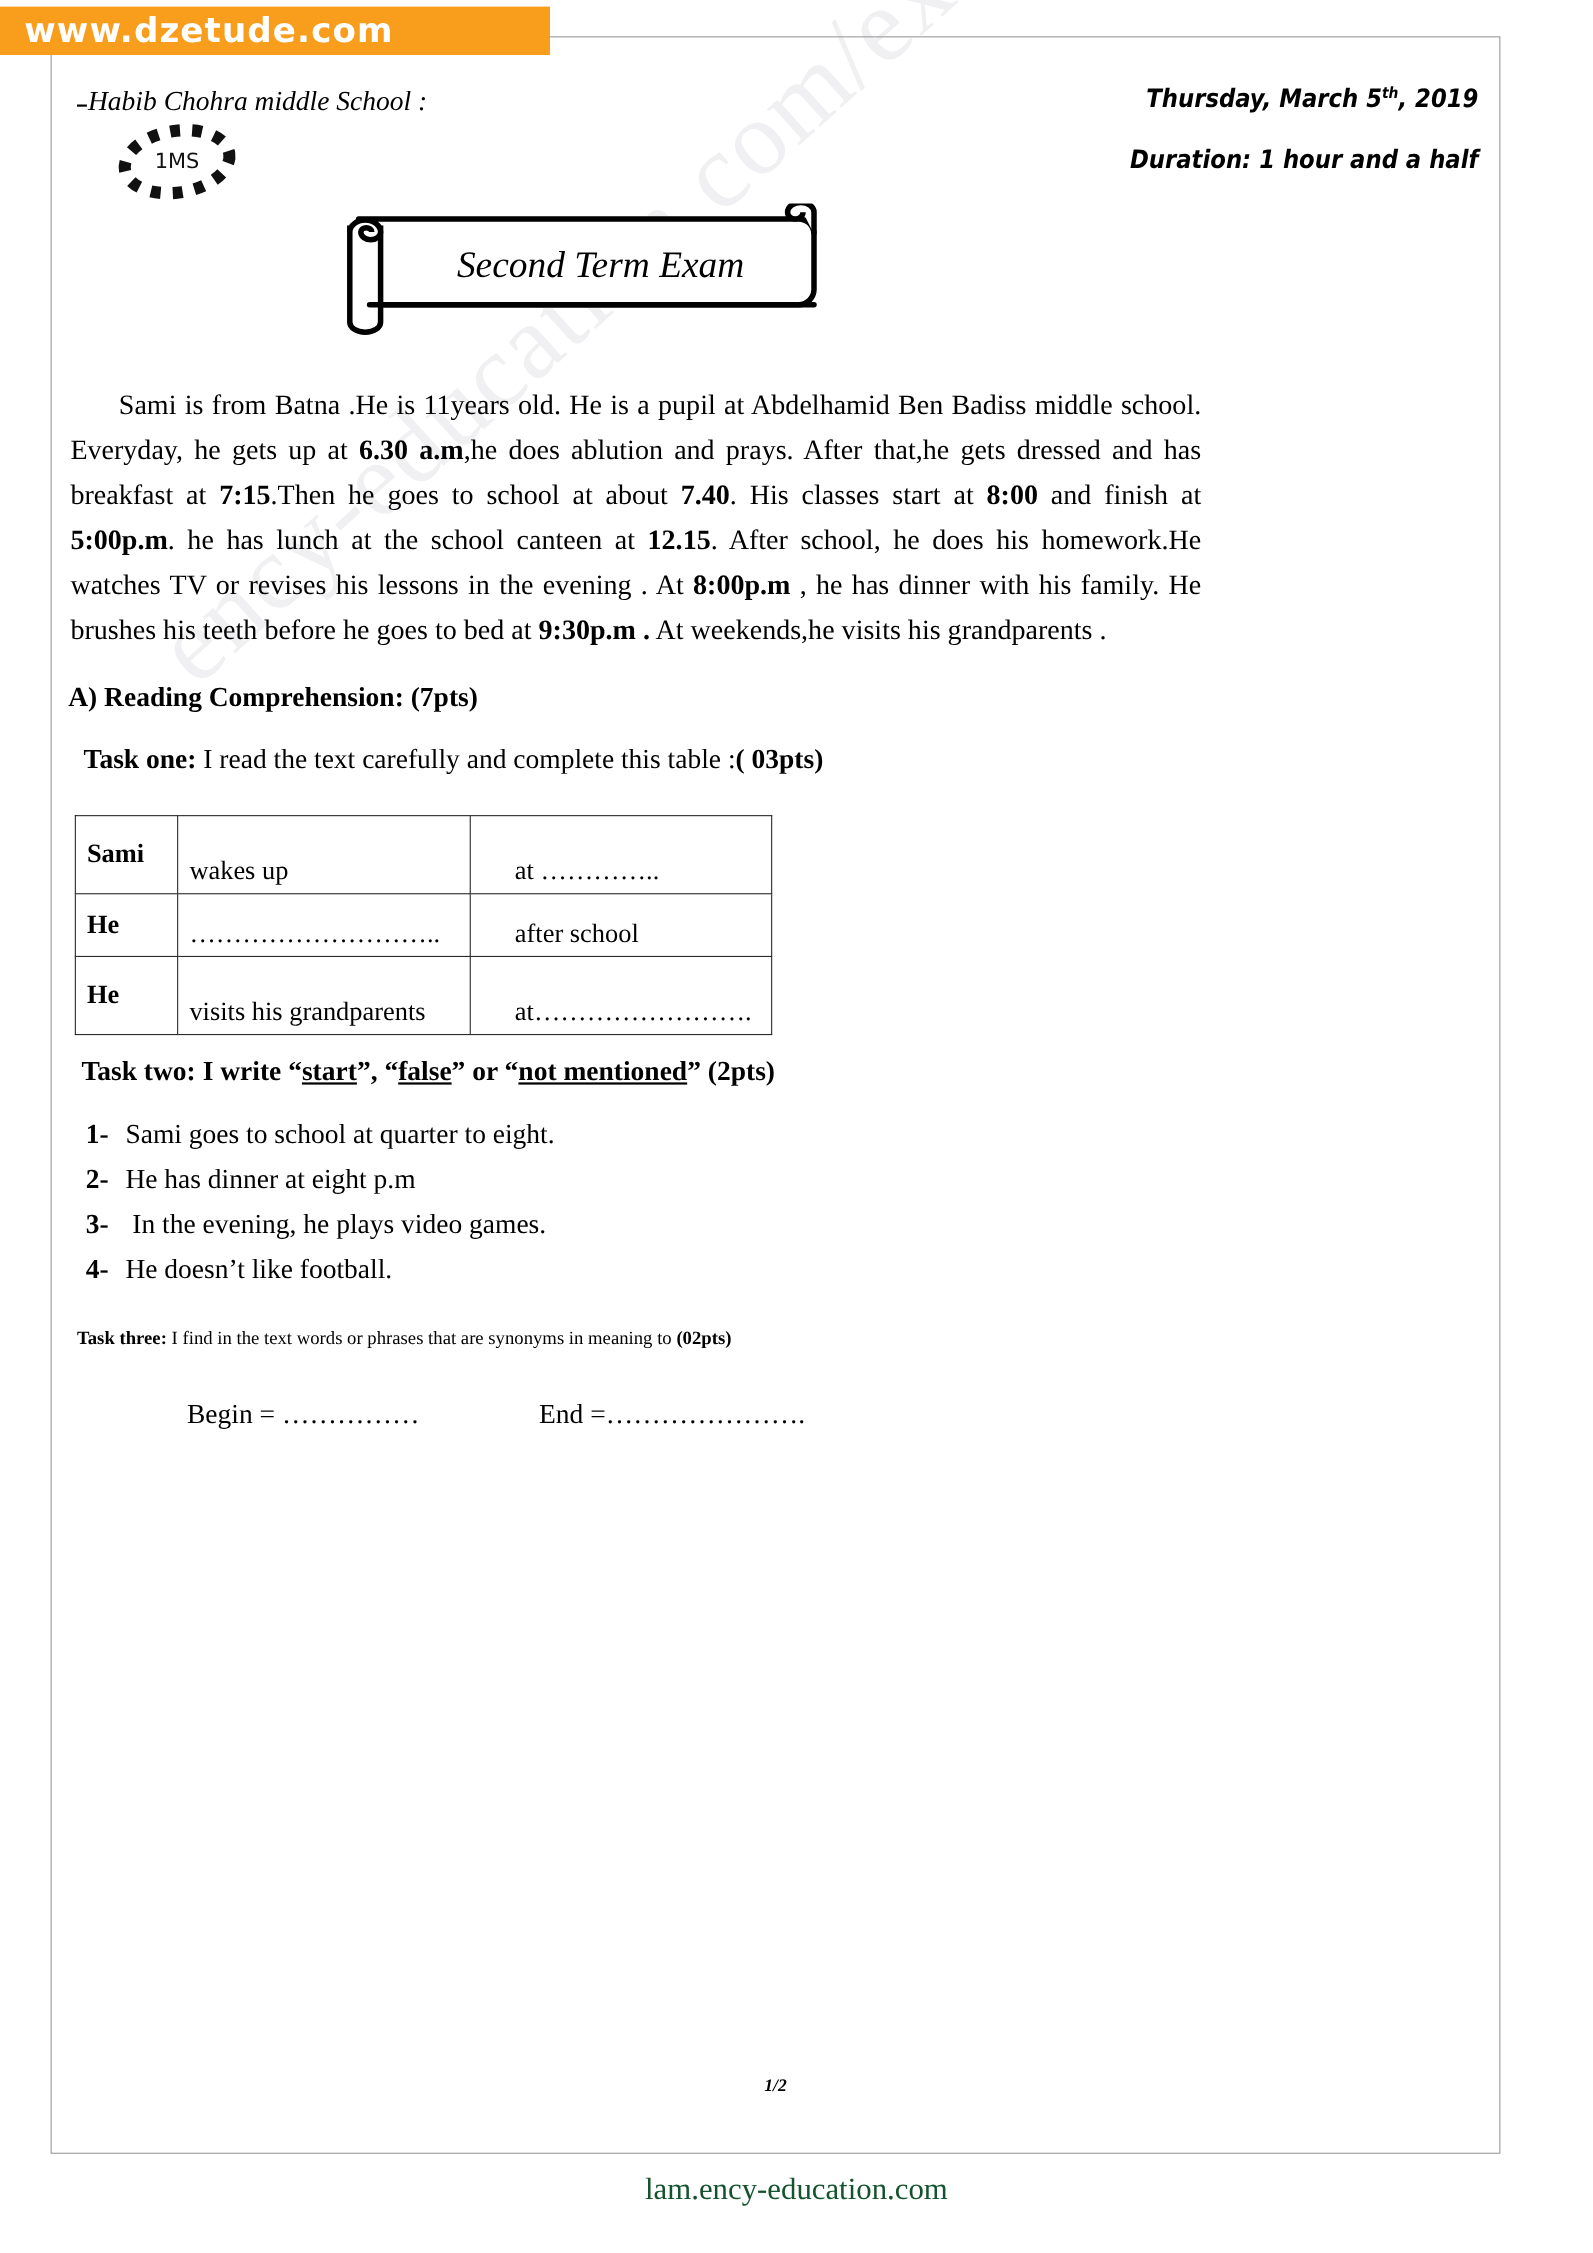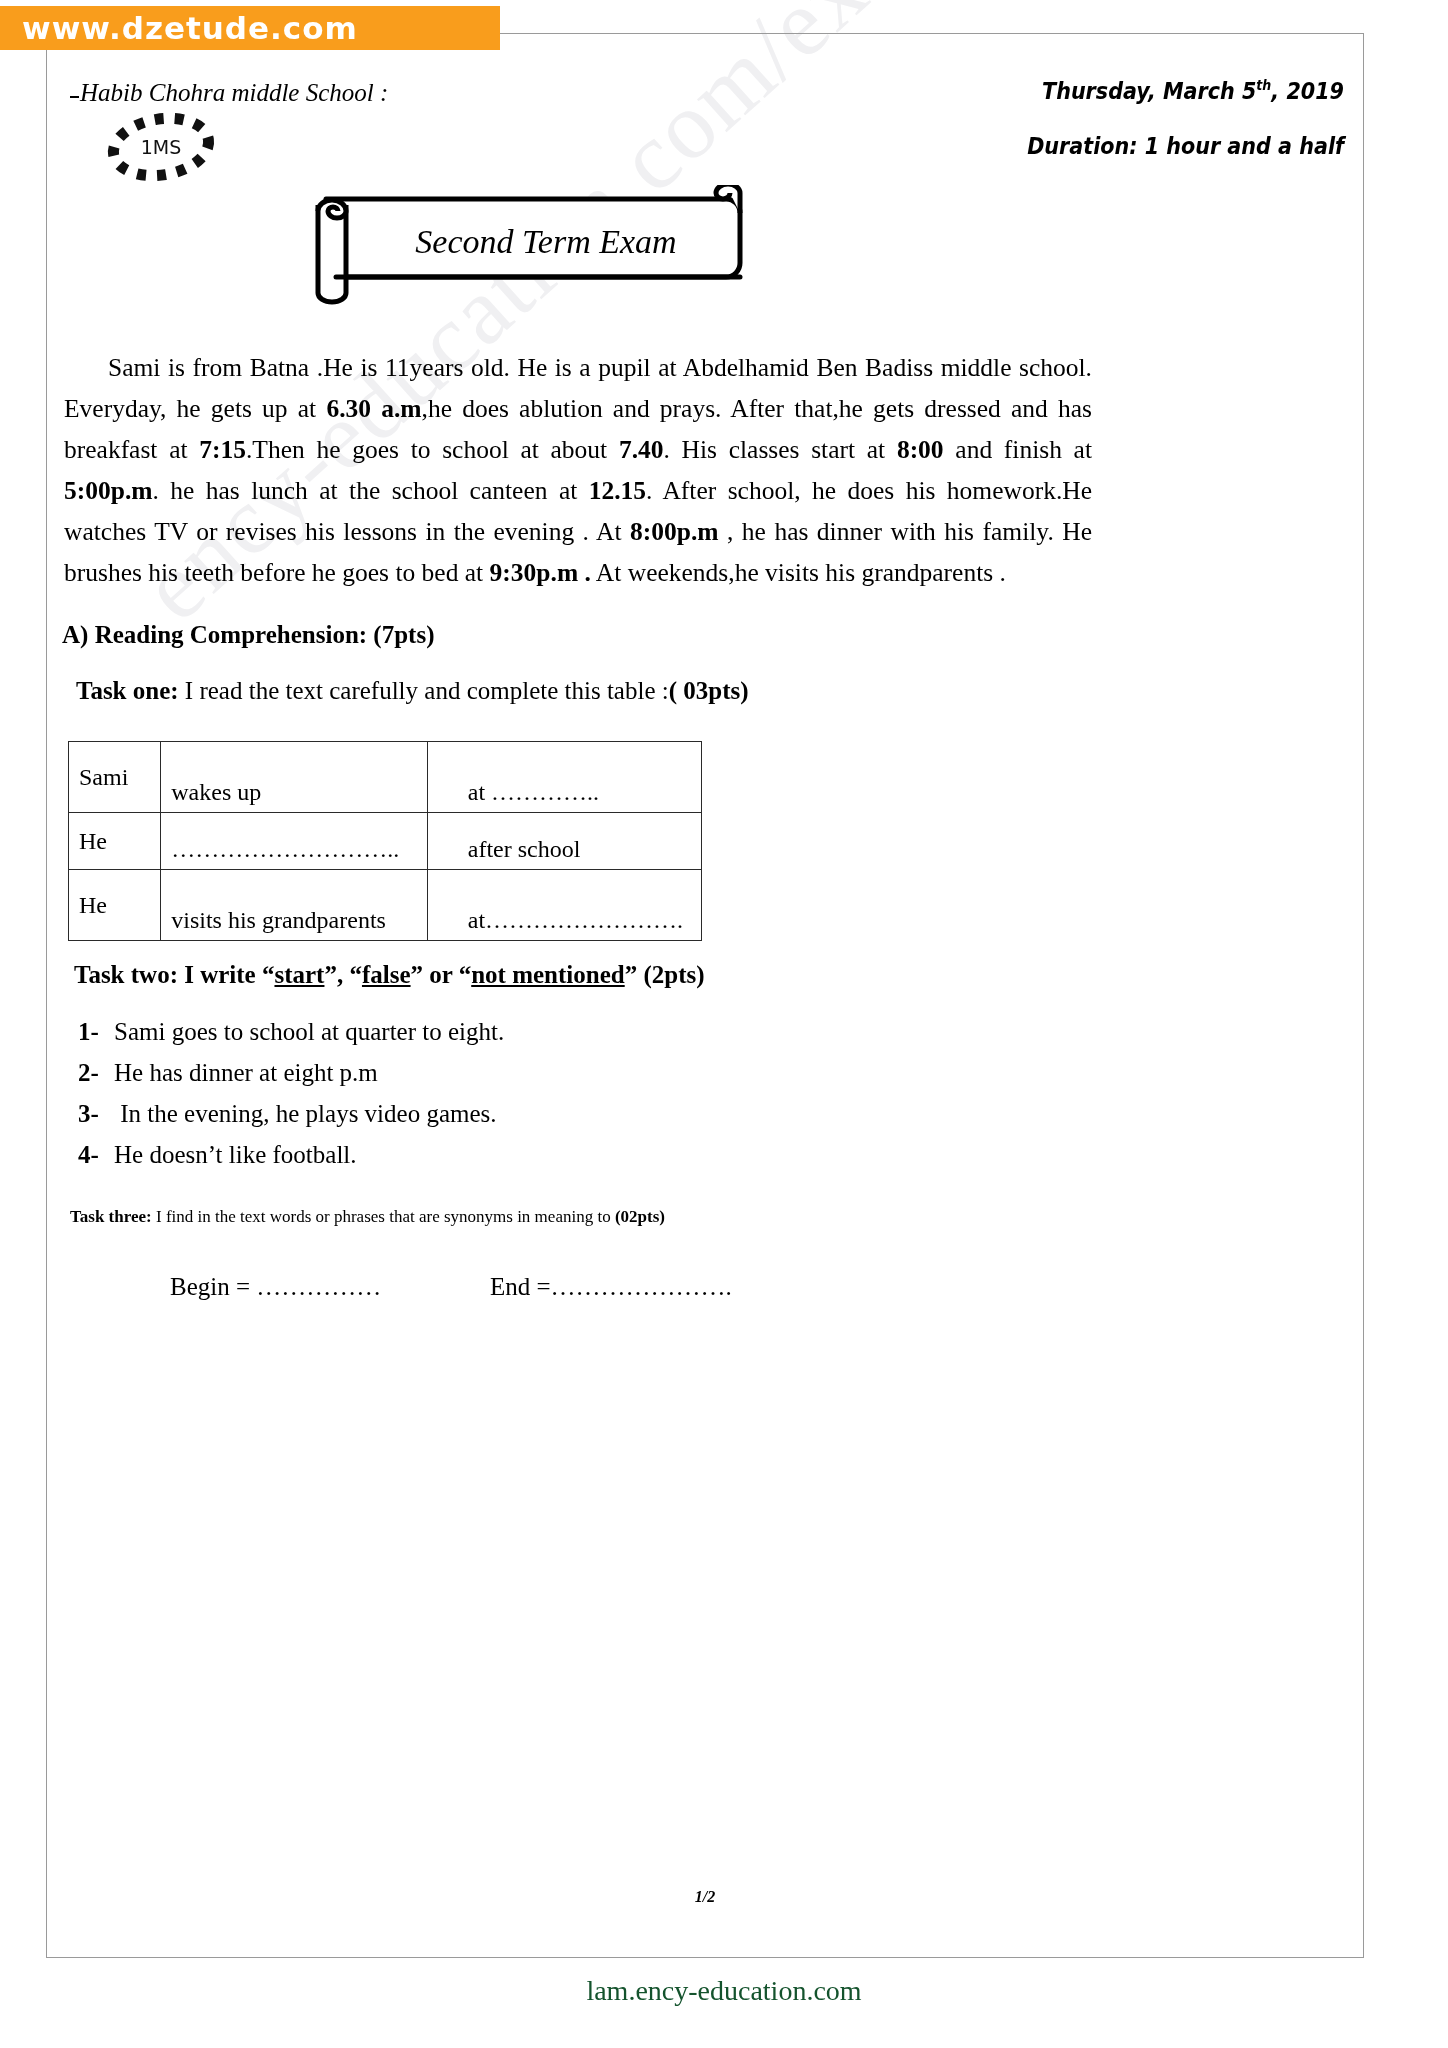--- a/index.html
+++ b/index.html
@@ -201,21 +201,21 @@
     font-size: 24px;
   }
   #answer-table td {
     border: 1px solid #2a2a2a;
     padding: 6px 10px;
     vertical-align: bottom;
     height: 44px;
   }
   #answer-table td.subject {
     width: 112px;
-    font-weight: normal;
+    font-weight: bold;
     vertical-align: middle;
   }
   #answer-table td.verb { width: 278px; }
   #answer-table td.when { width: 238px; padding-left: 40px; }
   #answer-table tr.tall td { height: 58px; }
 
   
   #task-two {
     position: absolute;
     left: 28px;

